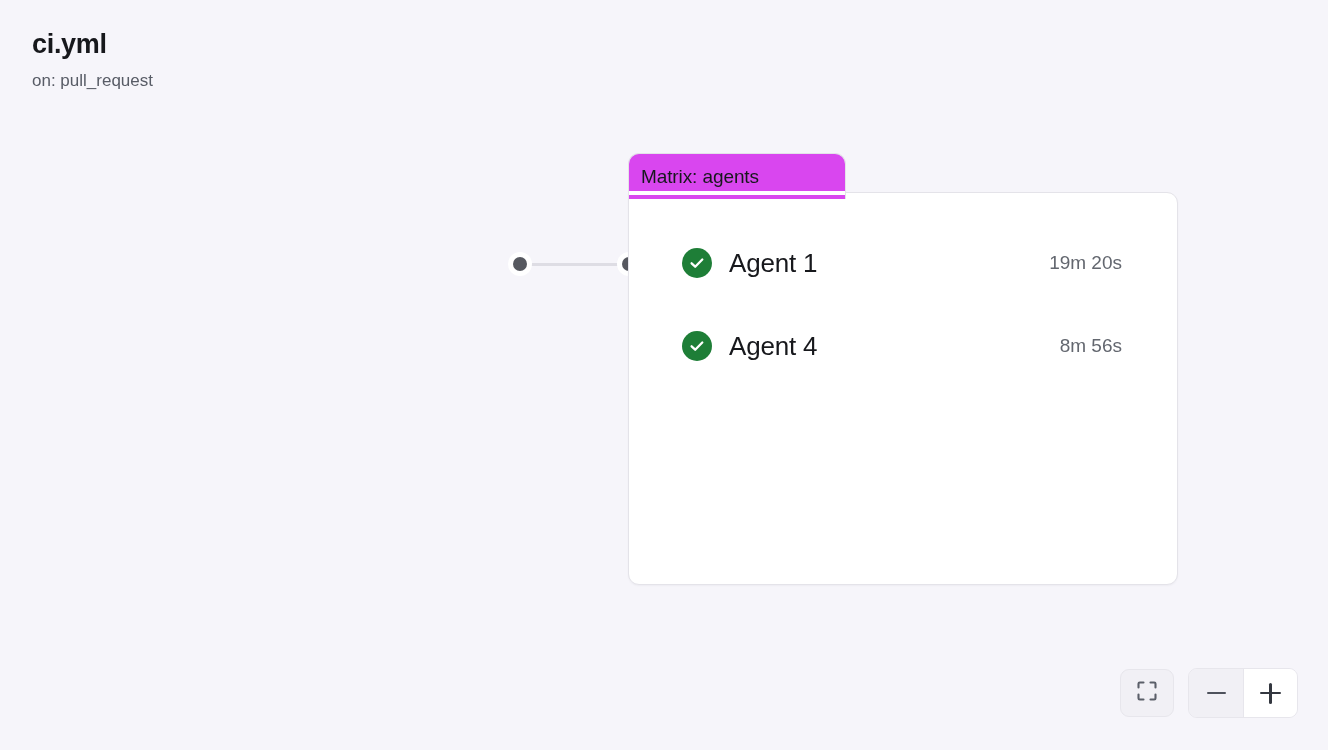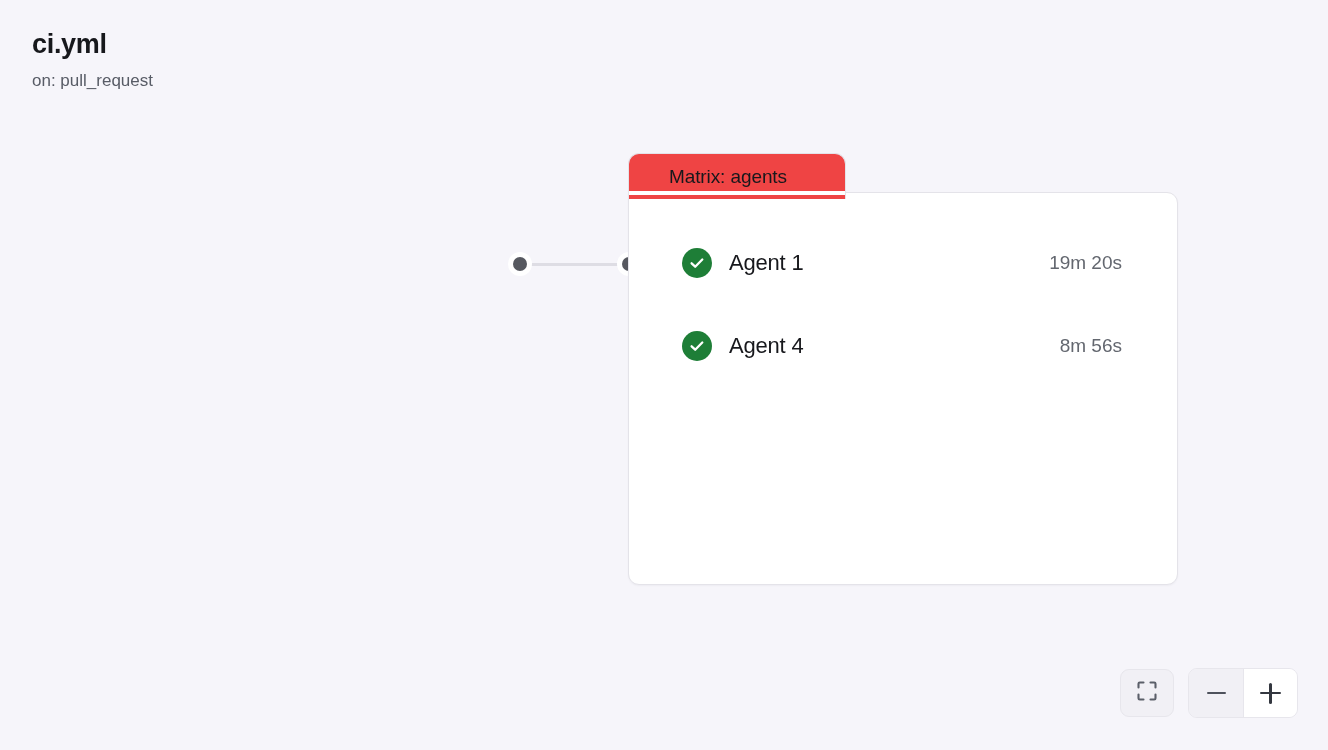--- a/index.html
+++ b/index.html
@@ -112,27 +112,27 @@
     width: 550px;
     height: 432px;
   }
   .matrix-tab {
     position: absolute;
     left: 0;
     top: 0;
     width: 218px;
     height: 46px;
     box-sizing: border-box;
-    background: #ef4444;
+    background: #d946ef;
     border: 1px solid #e4e3e9;
     border-bottom: none;
     border-radius: 11px 11px 0 0;
     display: flex;
     align-items: center;
-    padding-left: 40px;
+    padding-left: 12px;
   }
   .matrix-tab-label {
     font-size: 19px;
     color: #17181c;
     letter-spacing: -0.1px;
   }
   .matrix-body {
     position: absolute;
     left: 0;
     top: 39px;
@@ -164,21 +164,21 @@
     box-sizing: border-box;
   }
   .agent-row {
     display: flex;
     align-items: center;
     height: 32px;
     margin-bottom: 51px;
   }
   .agent-row:last-child { margin-bottom: 0; }
   .agent-label {
-    font-size: 22px;
+    font-size: 26px;
     color: #17181c;
     margin-left: 17px;
     letter-spacing: -0.2px;
   }
   .agent-duration {
     margin-left: auto;
     font-size: 19px;
     color: #63676f;
   }
 

